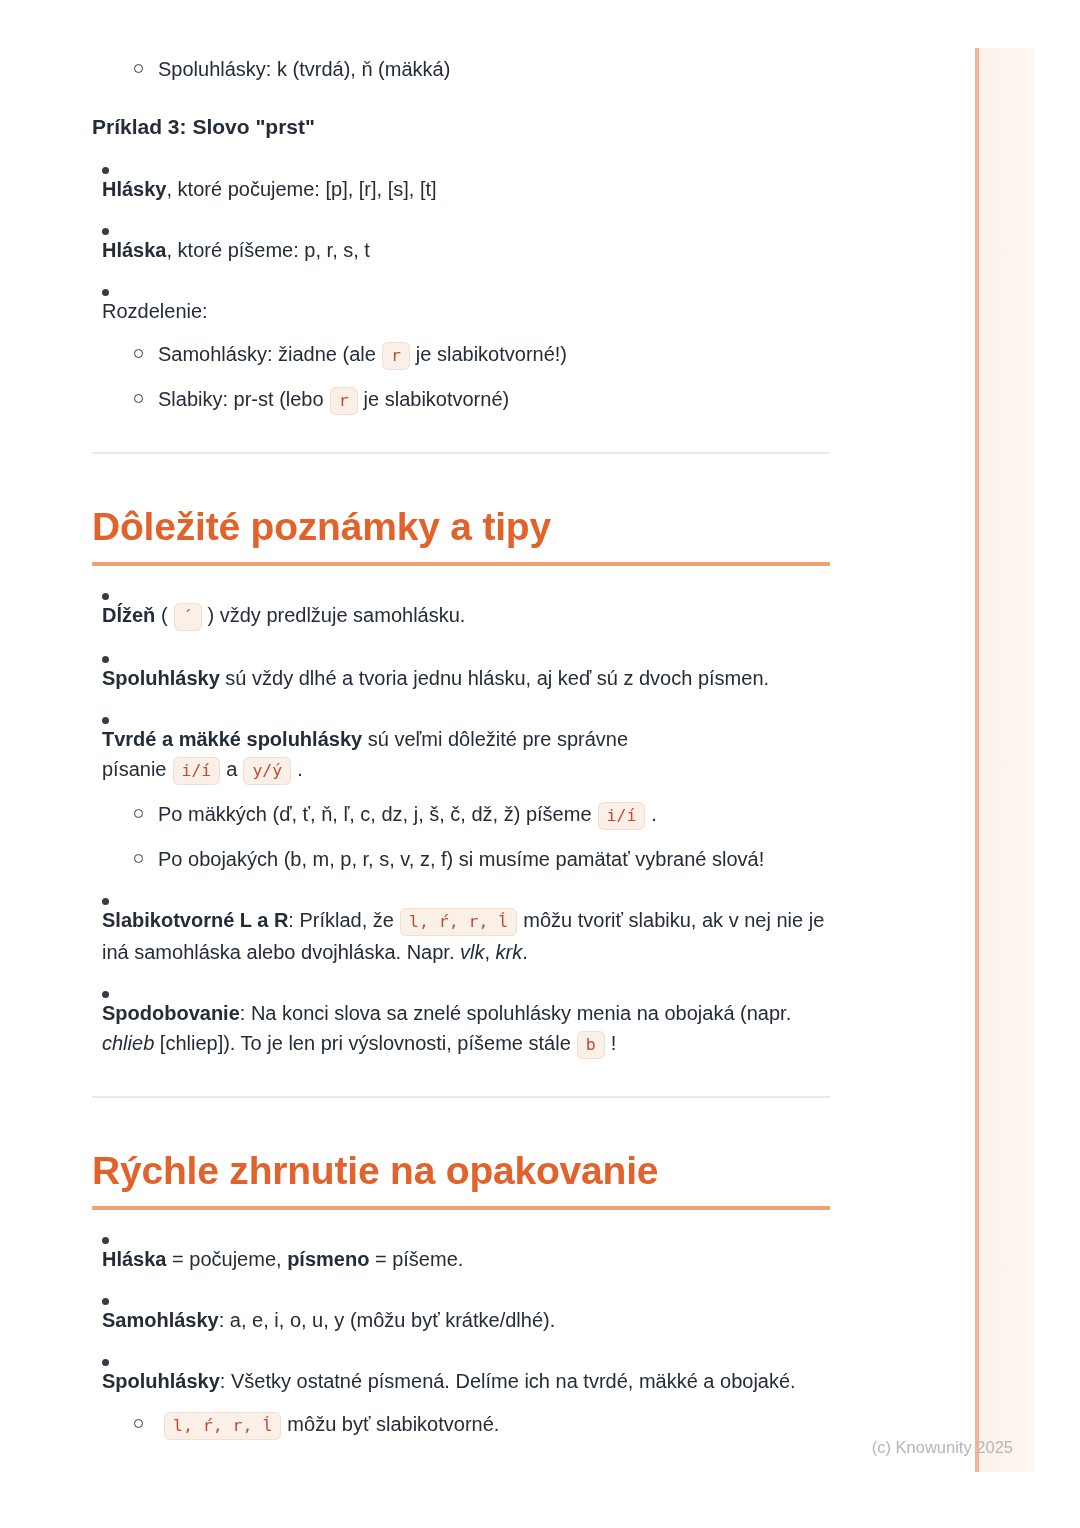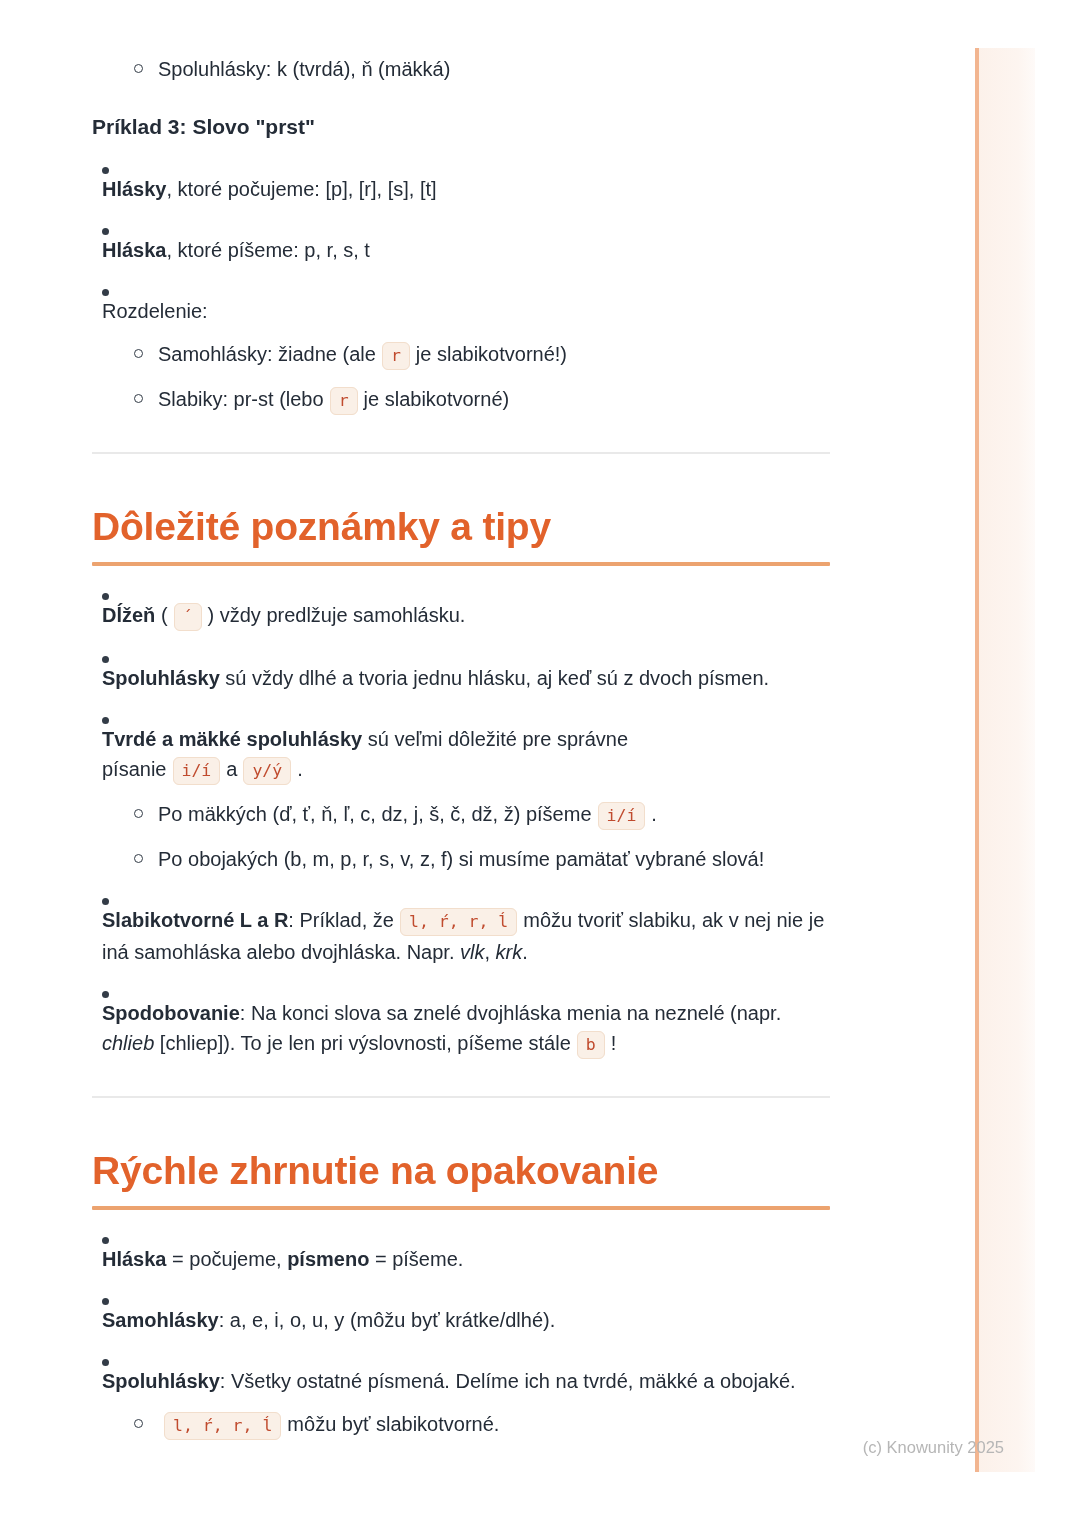--- a/index.html
+++ b/index.html
@@ -77,21 +77,21 @@
   .divider{height:2px;background:var(--divider);margin-top:36px;}
   .strip-line{
     position:absolute;left:975px;top:48px;width:4px;height:1424px;
     background:var(--strip-line);
   }
   .strip-fill{
     position:absolute;left:979px;top:48px;width:56px;height:1424px;
     background:linear-gradient(to right, var(--strip-fill) 0%, #FDF5F0 70%, #FEFAF8 100%);
   }
   .footer{
-    position:absolute;top:1438px;right:76px;
+    position:absolute;top:1438px;right:67px;
     font-size:16.5px;color:var(--footer-text);
     z-index:2;
   }
 </style>
 </head>
 <body>
 
 <div>
   <div class="strip-line"></div>
   <div class="strip-fill"></div>
@@ -149,21 +149,21 @@
         <div class="item lvl2">
           <span class="marker"></span>
           <span class="content"><span>Po obojakých (b, m, p, r, s, v, z, f) si musíme pamätať vybrané slová!</span></span>
         </div>
         <div class="item lvl1">
           <span class="marker"></span>
           <span class="content"><span class="seg-b">Slabikotvorné L a R</span><span>: Príklad, že</span><span class="seg-code">l, ŕ, r, ĺ</span><span>môžu tvoriť slabiku, ak v nej nie je iná samohláska alebo dvojhláska. Napr. </span><span class="seg-i">vlk</span><span>, </span><span class="seg-i">krk</span><span>.</span></span>
         </div>
         <div class="item lvl1">
           <span class="marker"></span>
-          <span class="content"><span class="seg-b">Spodobovanie</span><span>: Na konci slova sa znelé dvojhláska menia na neznelé (napr. </span><span class="seg-i">chlieb</span><span> [chliep]). To je len pri výslovnosti, píšeme stále</span><span class="seg-code">b</span><span>!</span></span>
+          <span class="content"><span class="seg-b">Spodobovanie</span><span>: Na konci slova sa znelé spoluhlásky menia na obojaká (napr. </span><span class="seg-i">chlieb</span><span> [chliep]). To je len pri výslovnosti, píšeme stále</span><span class="seg-code">b</span><span>!</span></span>
         </div>
       </div>
       <div class="divider"></div>
       <div class="h2">Rýchle zhrnutie na opakovanie</div>
       <div class="h2-underline"></div>
       <div class="list">
         <div class="item lvl1">
           <span class="marker"></span>
           <span class="content"><span class="seg-b">Hláska</span><span> = počujeme, </span><span class="seg-b">písmeno</span><span> = píšeme.</span></span>
         </div>

